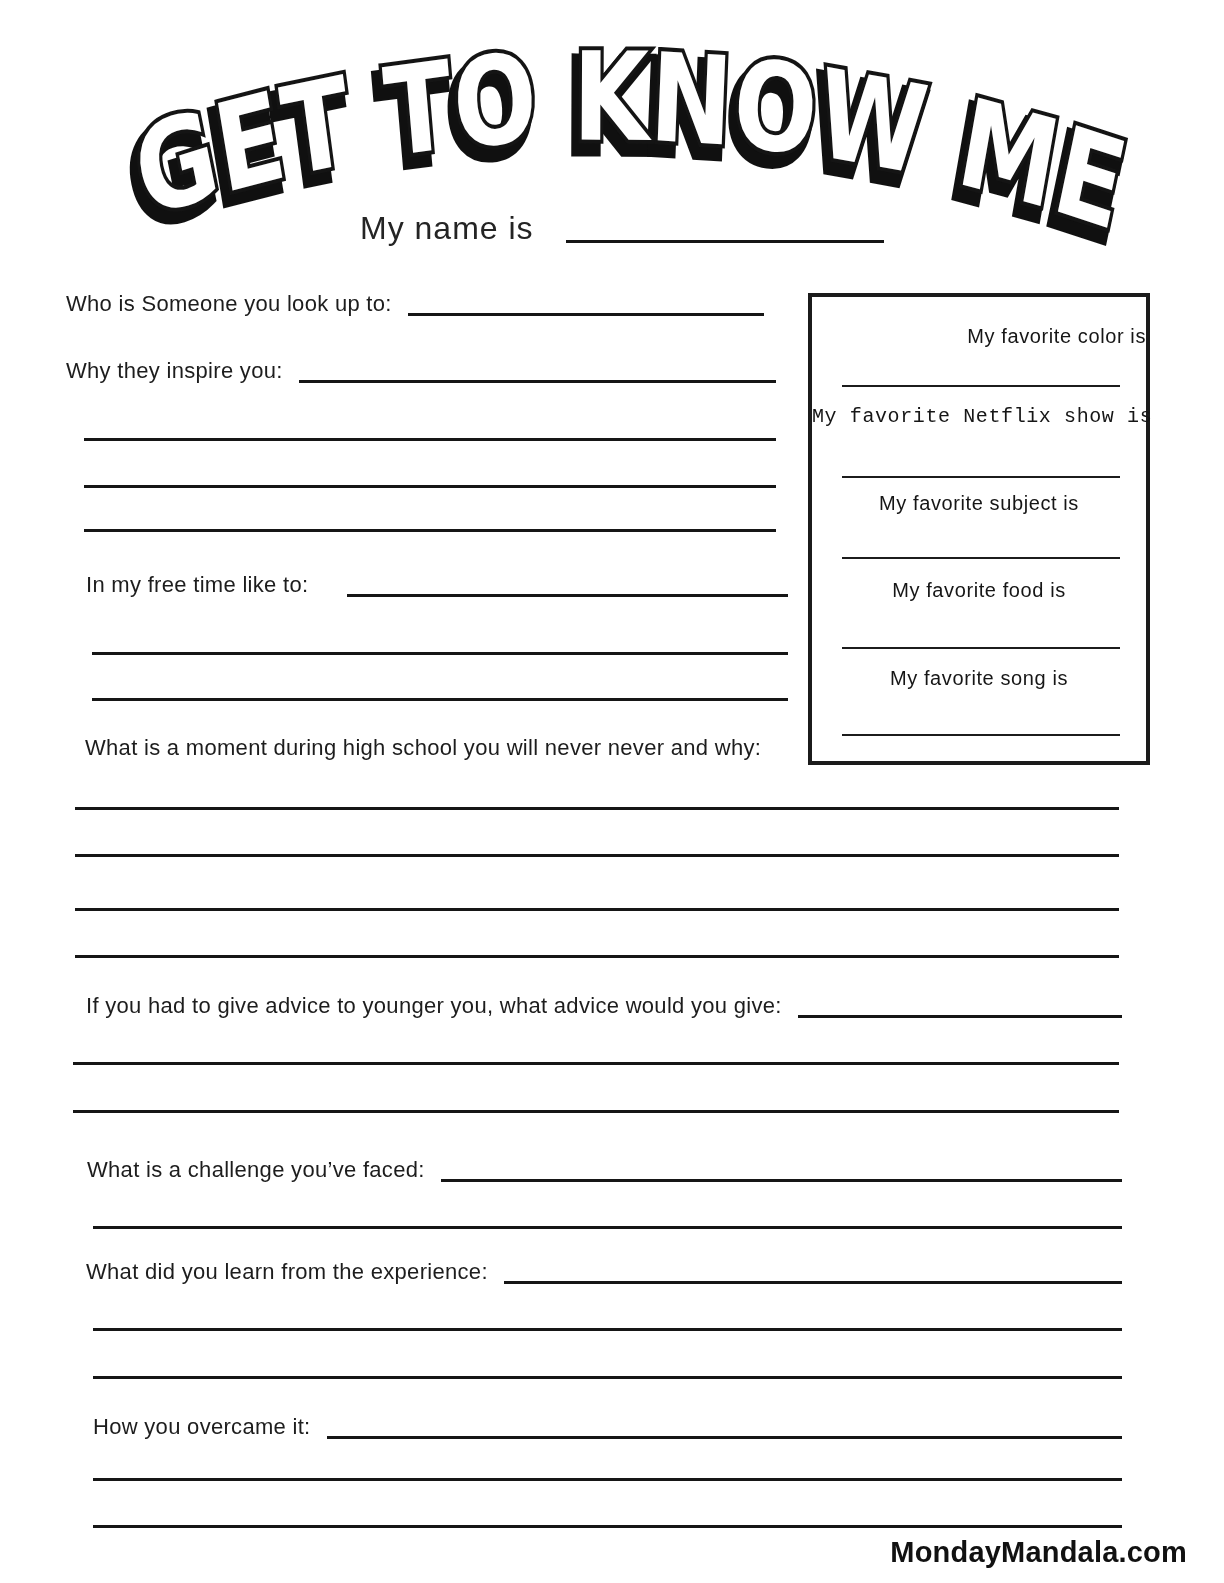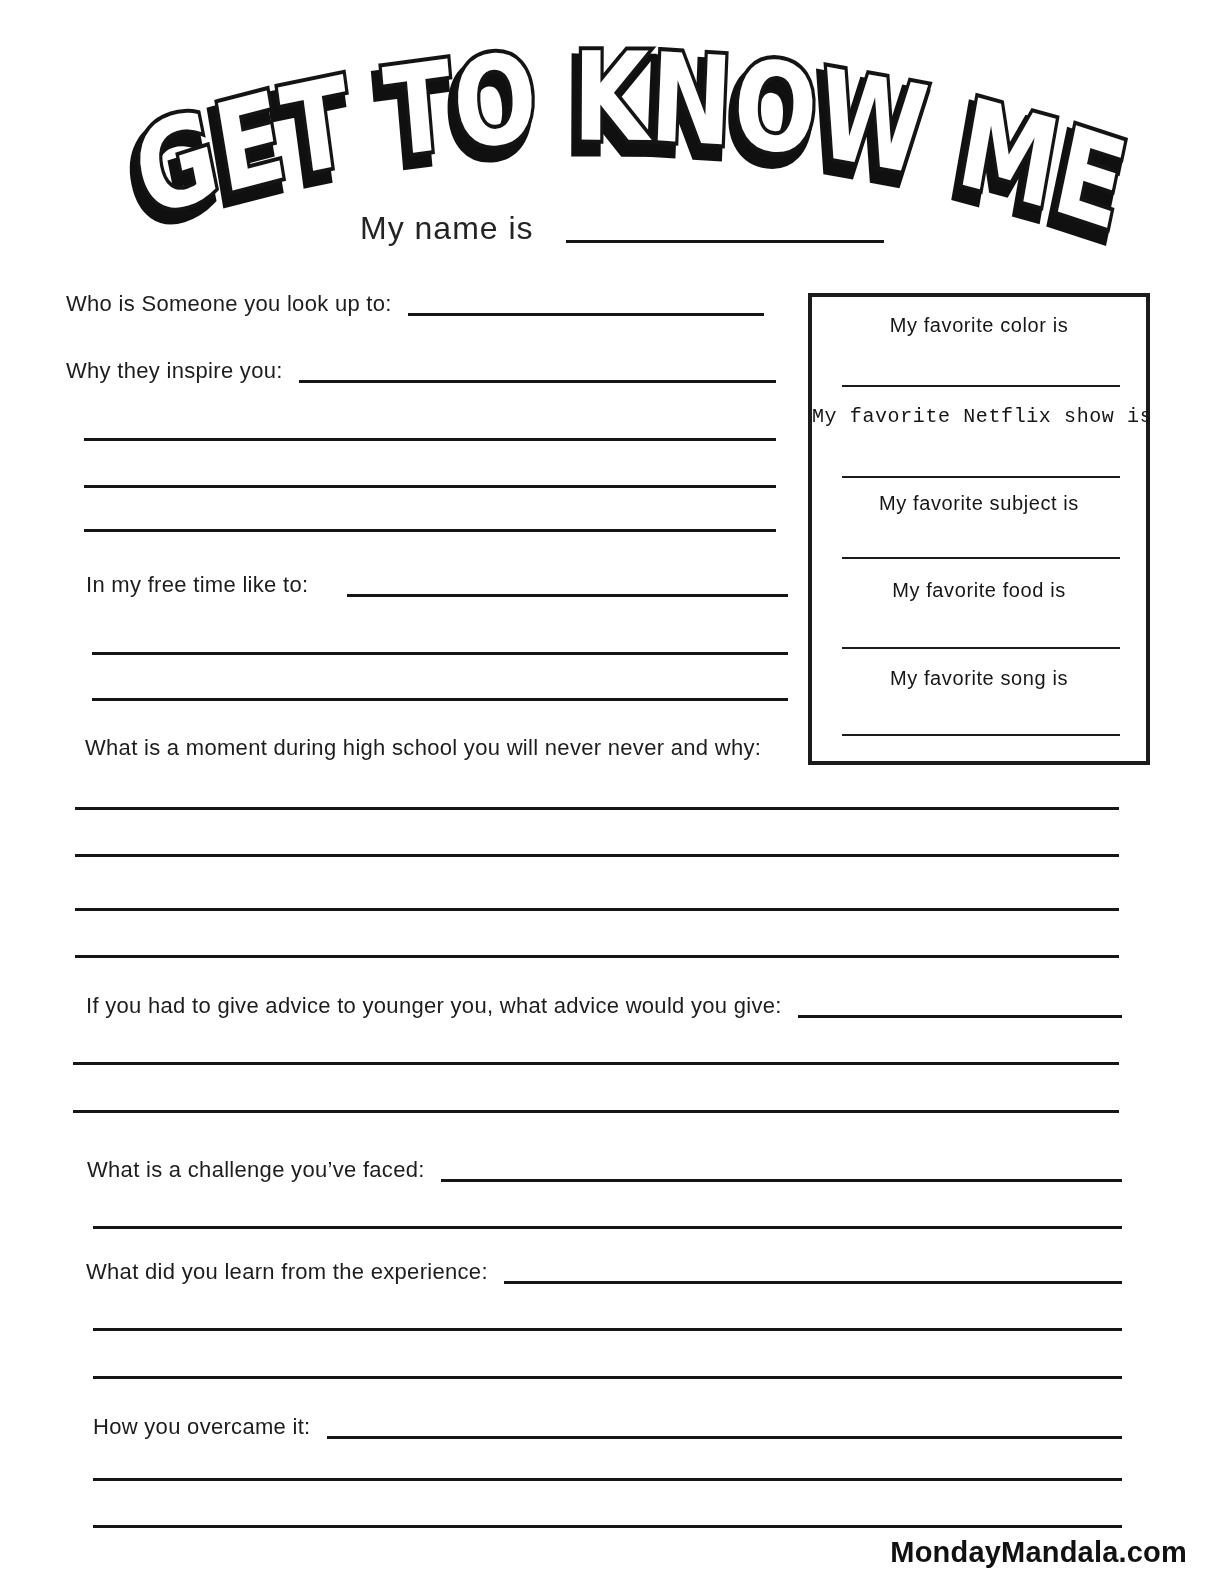--- a/index.html
+++ b/index.html
@@ -159,21 +159,21 @@
   <div class="wline" style="left:93px; top:1376px; width:1029px;"></div>
 
   <div class="q-row" style="left:93px; top:1412px; right:102px;">
     <span class="q-label">How you overcame it:</span>
     <div class="fill-line"></div>
   </div>
   <div class="wline" style="left:93px; top:1478px; width:1029px;"></div>
   <div class="wline" style="left:93px; top:1525px; width:1029px;"></div>
 
   <div class="fav-box">
-    <div class="fav-prompt" style="top:15px;">My favorite color is</div>
+    <div class="fav-prompt" style="top:26px;text-align:right;">My favorite color is</div>
     <div class="fav-line" style="top:88px;"></div>
     <div class="fav-prompt" style="top:107px;font-family:Liberation Mono, monospace;">My favorite Netflix show is</div>
     <div class="fav-line" style="top:179px;"></div>
     <div class="fav-prompt" style="top:193px;">My favorite subject is</div>
     <div class="fav-line" style="top:260px;"></div>
     <div class="fav-prompt" style="top:280px;">My favorite food is</div>
     <div class="fav-line" style="top:350px;"></div>
     <div class="fav-prompt" style="top:368px;">My favorite song is</div>
     <div class="fav-line" style="top:437px;"></div>
   </div>

